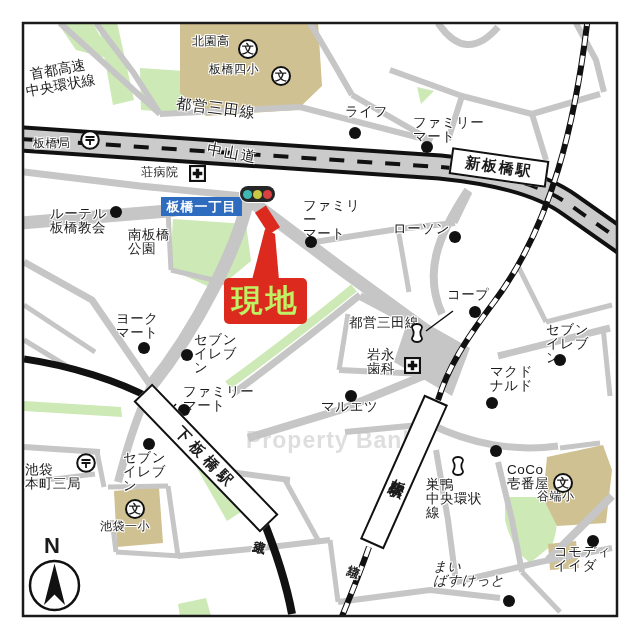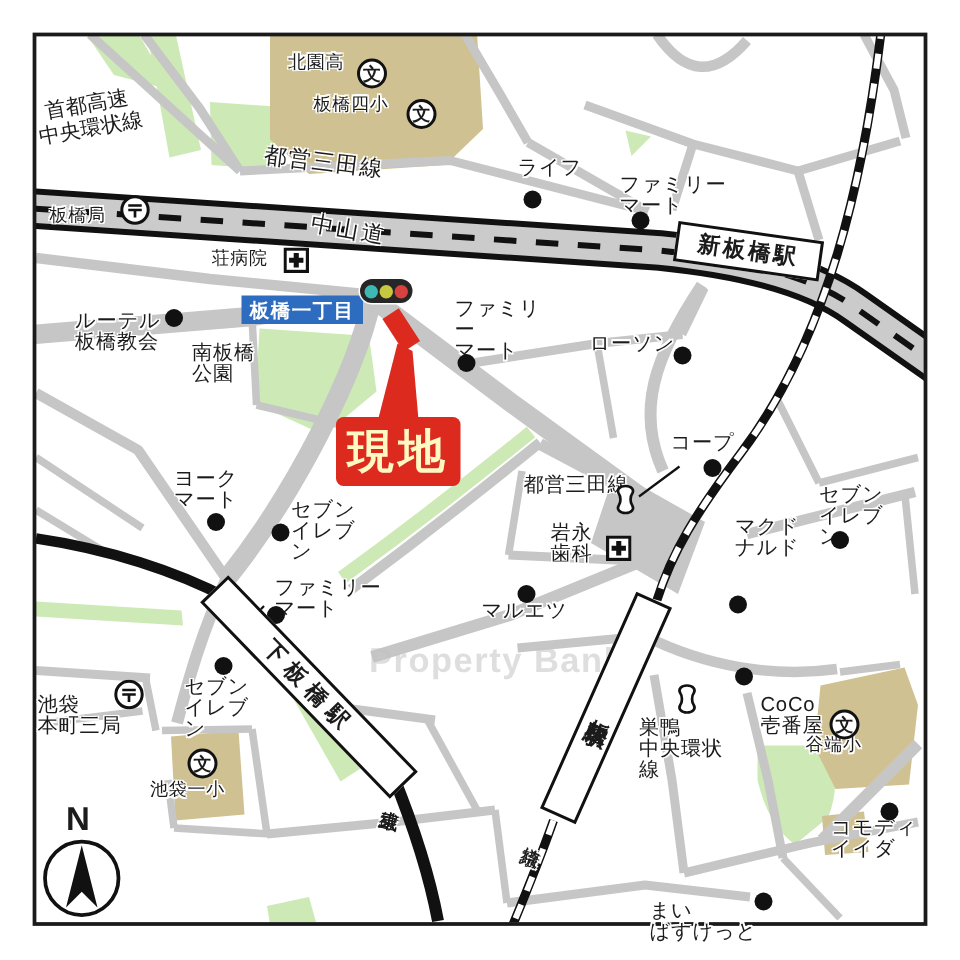--- a/index.html
+++ b/index.html
@@ -52,21 +52,21 @@
 
   #intersection{position:absolute;z-index:4;left:161px;top:197px;width:81px;height:19px;
        background:var(--intersection_blue);color:#fff;display:flex;align-items:center;
        justify-content:center;font-size:13px;font-weight:bold;letter-spacing:1px;}
   #traffic-light{position:absolute;z-index:5;left:240px;top:186px;width:35px;height:16px;
        background:#262626;border-radius:8px;display:flex;align-items:center;
        justify-content:center;gap:1px;box-shadow:0 0 0 1px #fff;}
   #traffic-light span{width:9px;height:9px;border-radius:50%;display:block;}
 
   #genchi{position:absolute;z-index:5;left:224px;top:278px;width:83px;height:46px;
-       background:var(--site_red);color:#fef9c3;border-radius:5px;display:flex;align-items:center;
+       background:var(--site_red);color:#bef264;border-radius:5px;display:flex;align-items:center;
        justify-content:center;font-size:31px;font-weight:bold;letter-spacing:3px;}
   #site-marker{position:absolute;z-index:4;left:261px;top:207px;width:13px;height:26px;
        background:var(--site_red);transform:rotate(-33deg);}
 
   #compass-n{position:absolute;z-index:3;left:44px;top:533px;font-size:22px;font-weight:bold;}
   #compass{position:absolute;z-index:3;left:28px;top:559px;}
 
   #watermark{position:absolute;z-index:2;left:246px;top:427px;font-size:23px;font-weight:bold;
        color:#c4c4c4;opacity:0.55;letter-spacing:1px;white-space:nowrap;}
 </style>
@@ -230,38 +230,38 @@
       <div class="lbl" style="left: 447px; top: 288px;">コープ</div>
       <div class="lbl center" style="left: 116px; top: 312px; width: 48px;">ヨーク
 マート</div>
       <div class="lbl center" style="left: 194px; top: 333px; width: 56px;">セブン
 イレブン</div>
       <div class="lbl" style="left: 349px; top: 316px;">都営三田線</div>
       <div class="lbl center" style="left: 546px; top: 323px; width: 56px;">セブン
 イレブン</div>
       <div class="lbl" style="left: 367px; top: 348px;">岩永
 歯科</div>
-      <div class="lbl" style="left: 490px; top: 344px;">マクド
+      <div class="lbl" style="left: 490px; top: 365px;">マクド
 ナルド</div>
       <div class="lbl center" style="left: 183px; top: 385px; width: 72px;">ファミリー
 マート</div>
       <div class="lbl" style="left: 321px; top: 400px;">マルエツ</div>
       <div class="lbl" style="left: 507px; top: 429px; margin-top: 34px;">CoCo
 壱番屋</div>
       <div class="lbl center" style="left: 123px; top: 451px; width: 56px;">セブン
 イレブン</div>
       <div class="lbl center" style="left: 25px; top: 463px; width: 64px;">池袋
 本町三局</div>
       <div class="lbl big" style="left: 100px; top: 520px;">池袋一小</div>
       <div class="lbl center" style="left: 426px; top: 478px; width: 64px;">巣鴨
 中央環状線</div>
       <div class="lbl big" style="left: 537px; top: 490px;">谷端小</div>
       <div class="lbl center" style="left: 554px; top: 545px; width: 62px;">コモディ
 イイダ</div>
-      <div class="lbl center" style="left: 433px; top: 600px; width: 72px;">まい
+      <div class="lbl center" style="left: 433px; top: 560px; width: 72px; font-style: italic;">まい
 ばすけっと</div>
       <div class="dot" style="left: 349px; top: 127px;"></div>
       <div class="dot" style="left: 421px; top: 141px;"></div>
       <div class="dot" style="left: 305px; top: 236px;"></div>
       <div class="dot" style="left: 449px; top: 231px;"></div>
       <div class="dot" style="left: 110px; top: 206px;"></div>
       <div class="dot" style="left: 469px; top: 306px;"></div>
       <div class="dot" style="left: 138px; top: 342px;"></div>
       <div class="dot" style="left: 181px; top: 349px;"></div>
       <div class="dot" style="left: 554px; top: 354px;"></div>

